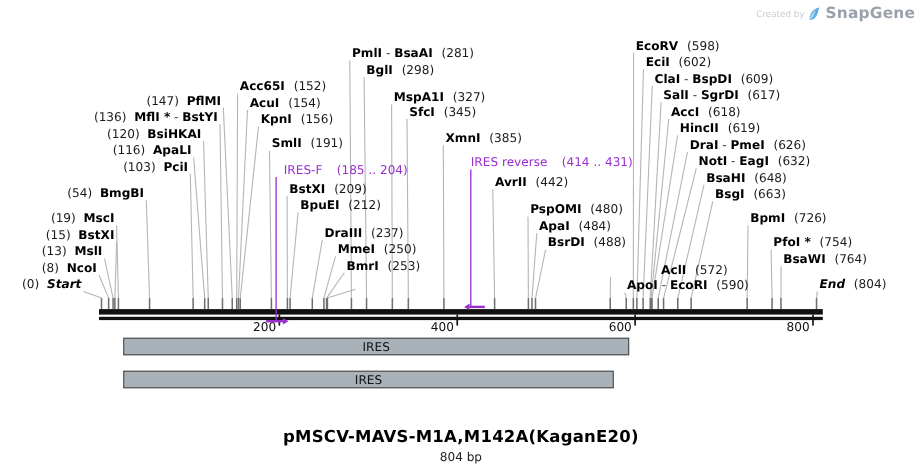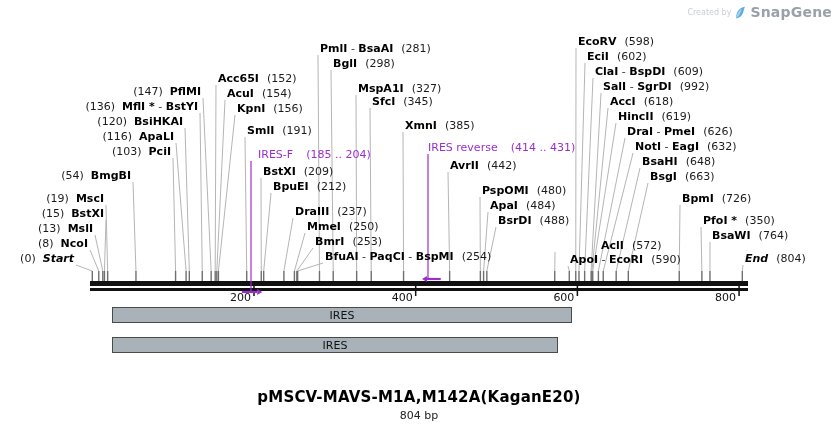--- a/index.html
+++ b/index.html
@@ -167,39 +167,38 @@
       <div class="site-label" style="top: 43px; left: 320px;"><span class="nm"><span class="b">PmlI</span><span class="sep"> - </span><span class="b">BsaAI</span></span><span class="pp post">(281)</span></div>
       <div class="site-label" style="top: 58px; left: 333px;"><span class="nm"><span class="b">BglI</span></span><span class="pp post">(298)</span></div>
       <div class="site-label" style="top: 83px; left: 358px;"><span class="nm"><span class="b">MspA1I</span></span><span class="pp post">(327)</span></div>
       <div class="site-label" style="top: 96px; left: 372px;"><span class="nm"><span class="b">SfcI</span></span><span class="pp post">(345)</span></div>
       <div class="site-label" style="top: 120px; left: 405px;"><span class="nm"><span class="b">XmnI</span></span><span class="pp post">(385)</span></div>
       <div class="site-label" style="top: 166px; left: 263px;"><span class="nm"><span class="b">BstXI</span></span><span class="pp post">(209)</span></div>
       <div class="site-label" style="top: 181px; left: 273px;"><span class="nm"><span class="b">BpuEI</span></span><span class="pp post">(212)</span></div>
       <div class="site-label" style="top: 206px; left: 295px;"><span class="nm"><span class="b">DraIII</span></span><span class="pp post">(237)</span></div>
       <div class="site-label" style="top: 221px; left: 307px;"><span class="nm"><span class="b">MmeI</span></span><span class="pp post">(250)</span></div>
       <div class="site-label" style="top: 236px; left: 315px;"><span class="nm"><span class="b">BmrI</span></span><span class="pp post">(253)</span></div>
-      <div class="site-label" style="top: 251px; left: 325px;"><span class="nm"><span class="b">BfuAI</span><span class="sep"> - </span><span class="b">PaqCI</span><span class="sep"> - </span><span class="b">BspMI</span></span><span class="pp post">(254)</span></div>
       <div class="site-label" style="top: 160px; left: 450px;"><span class="nm"><span class="b">AvrII</span></span><span class="pp post">(442)</span></div>
       <div class="site-label" style="top: 185px; left: 482px;"><span class="nm"><span class="b">PspOMI</span></span><span class="pp post">(480)</span></div>
       <div class="site-label" style="top: 200px; left: 490px;"><span class="nm"><span class="b">ApaI</span></span><span class="pp post">(484)</span></div>
       <div class="site-label" style="top: 215px; left: 498px;"><span class="nm"><span class="b">BsrDI</span></span><span class="pp post">(488)</span></div>
       <div class="site-label" style="top: 240px; left: 557px; margin-left: 44px;"><span class="nm"><span class="b">AclI</span></span><span class="pp post">(572)</span></div>
       <div class="site-label" style="top: 254px; left: 570px;"><span class="nm"><span class="b">ApoI</span><span class="sep"> - </span><span class="b">EcoRI</span></span><span class="pp post">(590)</span></div>
       <div class="site-label" style="top: 36px; left: 578px;"><span class="nm"><span class="b">EcoRV</span></span><span class="pp post">(598)</span></div>
       <div class="site-label" style="top: 51px; left: 587px;"><span class="nm"><span class="b">EciI</span></span><span class="pp post">(602)</span></div>
       <div class="site-label" style="top: 66px; left: 595px;"><span class="nm"><span class="b">ClaI</span><span class="sep"> - </span><span class="b">BspDI</span></span><span class="pp post">(609)</span></div>
-      <div class="site-label" style="top: 81px; left: 603px;"><span class="nm"><span class="b">SalI</span><span class="sep"> - </span><span class="b">SgrDI</span></span><span class="pp post">(992)</span></div>
+      <div class="site-label" style="top: 81px; left: 603px;"><span class="nm"><span class="b">SalI</span><span class="sep"> - </span><span class="b">SgrDI</span></span><span class="pp post">(617)</span></div>
       <div class="site-label" style="top: 96px; left: 610px;"><span class="nm"><span class="b">AccI</span></span><span class="pp post">(618)</span></div>
       <div class="site-label" style="top: 111px; left: 618px;"><span class="nm"><span class="b">HincII</span></span><span class="pp post">(619)</span></div>
       <div class="site-label" style="top: 126px; left: 627px;"><span class="nm"><span class="b">DraI</span><span class="sep"> - </span><span class="b">PmeI</span></span><span class="pp post">(626)</span></div>
       <div class="site-label" style="top: 141px; left: 635px;"><span class="nm"><span class="b">NotI</span><span class="sep"> - </span><span class="b">EagI</span></span><span class="pp post">(632)</span></div>
       <div class="site-label" style="top: 156px; left: 642px;"><span class="nm"><span class="b">BsaHI</span></span><span class="pp post">(648)</span></div>
       <div class="site-label" style="top: 171px; left: 650px;"><span class="nm"><span class="b">BsgI</span></span><span class="pp post">(663)</span></div>
       <div class="site-label" style="top: 193px; left: 682px;"><span class="nm"><span class="b">BpmI</span></span><span class="pp post">(726)</span></div>
-      <div class="site-label" style="top: 215px; left: 703px;"><span class="nm"><span class="b">PfoI *</span></span><span class="pp post">(350)</span></div>
+      <div class="site-label" style="top: 215px; left: 703px;"><span class="nm"><span class="b">PfoI *</span></span><span class="pp post">(754)</span></div>
       <div class="site-label" style="top: 230px; left: 712px;"><span class="nm"><span class="b">BsaWI</span></span><span class="pp post">(764)</span></div>
       <div class="site-label it" style="top: 253px; left: 745px;"><span class="nm"><span class="b">End</span></span><span class="pp post">(804)</span></div>
       <div class="primer-label" style="left: 258px; top: 149px; color: rgb(154, 47, 208);"><span>IRES-F</span><span class="range">(185 .. 204)</span></div>
       <div class="primer-label" style="left: 428px; top: 142px; color: rgb(154, 47, 208);"><span>IRES reverse</span><span class="range">(414 .. 431)</span></div>
     </div>
   <div id="features">
       <div class="feature" style="left: 112px; top: 307px; width: 460px; height: 16px; background: rgb(169, 178, 185); border: 1.5px solid rgb(74, 74, 74);">
         <span>IRES</span>
       </div>
       <div class="feature" style="left: 112px; top: 337px; width: 446px; height: 16px; background: rgb(169, 178, 185); border: 1.5px solid rgb(74, 74, 74);">

